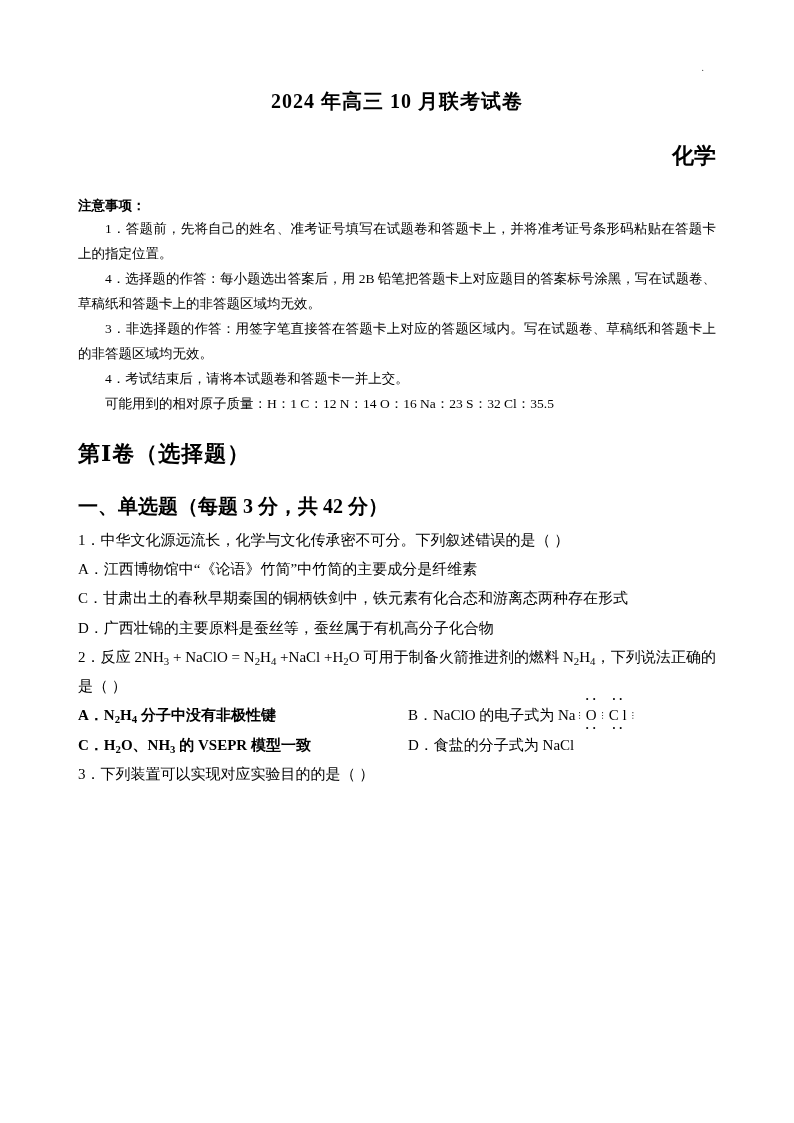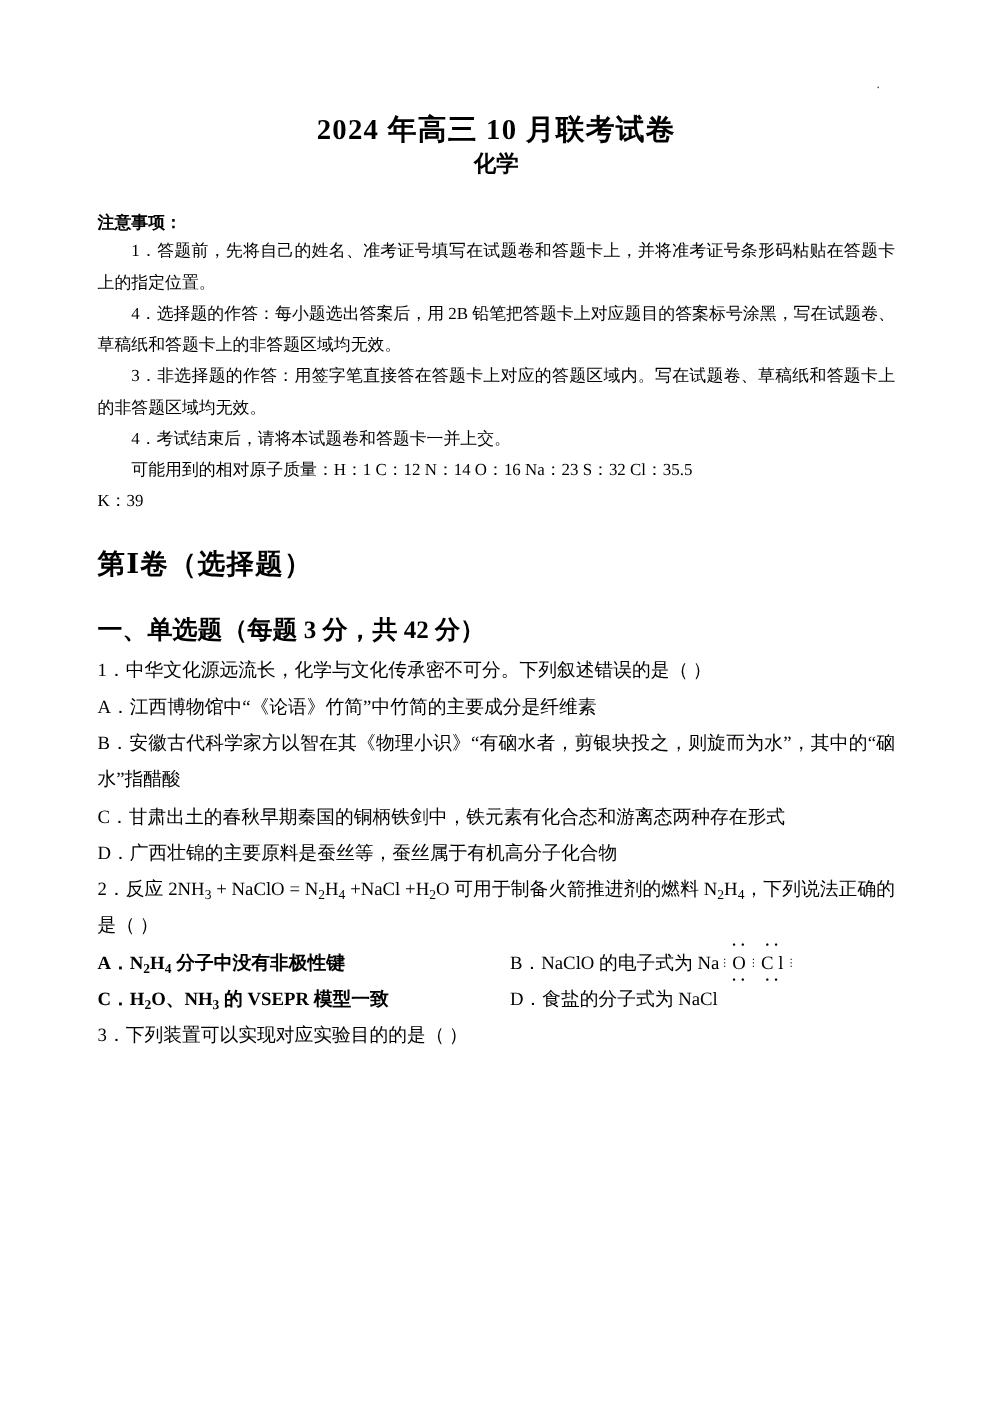--- a/index.html
+++ b/index.html
@@ -25,31 +25,32 @@
   .corner-dot {
     position: absolute;
     top: 62px;
     right: 90px;
     font-size: 11px;
     color: #555;
     line-height: 1;
   }
   .doc-title {
     text-align: center;
-    font-size: 23px;
+    font-size: 20px;
     font-weight: bold;
     letter-spacing: 1px;
     margin-top: 28px;
     margin-bottom: 0;
     font-family: "Liberation Serif", "DejaVu Serif", serif;
   }
   .doc-subject {
-    text-align: center;
-    font-size: 18px;
+    text-align: right;
+    font-size: 22px;
     font-weight: bold;
+    margin-top: 26px;
     margin-bottom: 4px;
   }
   .notice-head {
     font-size: 13.5px;
     font-weight: bold;
     margin-top: 26px;
     margin-bottom: 2px;
   }
   p.para {
     font-size: 13.5px;
@@ -140,29 +141,27 @@
 
   <div class="doc-subject">化学</div>
 
   <div class="notice-head">注意事项：</div>
 
   <p class="para">1．答题前，先将自己的姓名、准考证号填写在试题卷和答题卡上，并将准考证号条形码粘贴在答题卡上的指定位置。</p>
   <p class="para">4．选择题的作答：每小题选出答案后，用 2B 铅笔把答题卡上对应题目的答案标号涂黑，写在试题卷、草稿纸和答题卡上的非答题区域均无效。</p>
   <p class="para">3．非选择题的作答：用签字笔直接答在答题卡上对应的答题区域内。写在试题卷、草稿纸和答题卡上的非答题区域均无效。</p>
   <p class="para">4．考试结束后，请将本试题卷和答题卡一并上交。</p>
   <p class="para">可能用到的相对原子质量：H：1  C：12  N：14  O：16  Na：23  S：32  Cl：35.5</p>
-  <p class="para-noindent">K：39</p>
 
   <div class="section-banner">第Ⅰ卷（选择题）</div>
 
   <div class="sec-head">一、单选题（每题 3 分，共 42 分）</div>
 
   <p class="q">1．中华文化源远流长，化学与文化传承密不可分。下列叙述错误的是（    ）</p>
   <p class="opt">A．江西博物馆中“《论语》竹简”中竹简的主要成分是纤维素</p>
-  <p class="opt">B．安徽古代科学家方以智在其《物理小识》“有硇水者，剪银块投之，则旋而为水”，其中的“硇水”指醋酸</p>
   <p class="opt">C．甘肃出土的春秋早期秦国的铜柄铁剑中，铁元素有化合态和游离态两种存在形式</p>
   <p class="opt">D．广西壮锦的主要原料是蚕丝等，蚕丝属于有机高分子化合物</p>
 
   <p class="q">
     <span>2．反应 2NH<sub>3</sub> + NaClO = N<sub>2</sub>H<sub>4</sub> +NaCl +H<sub>2</sub>O 可用于制备火箭推进剂的燃料 N<sub>2</sub>H<sub>4</sub>，下列说法正确的是（    ）</span>
   </p>
 
   <div class="opt-row">
     <div class="c1">A．N<sub>2</sub>H<sub>4</sub> 分子中没有非极性键</div>
     <div class="c2">

